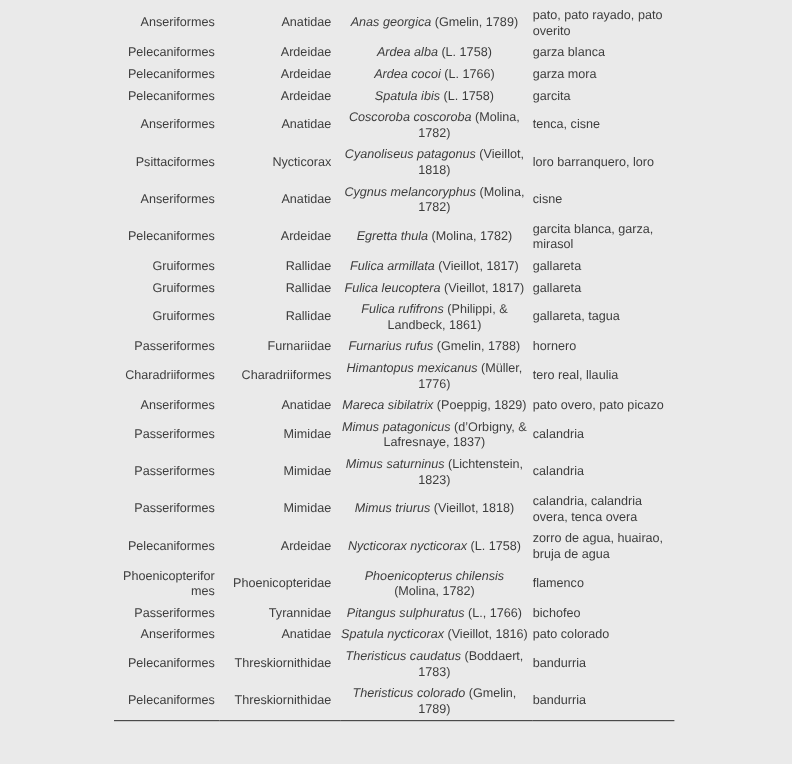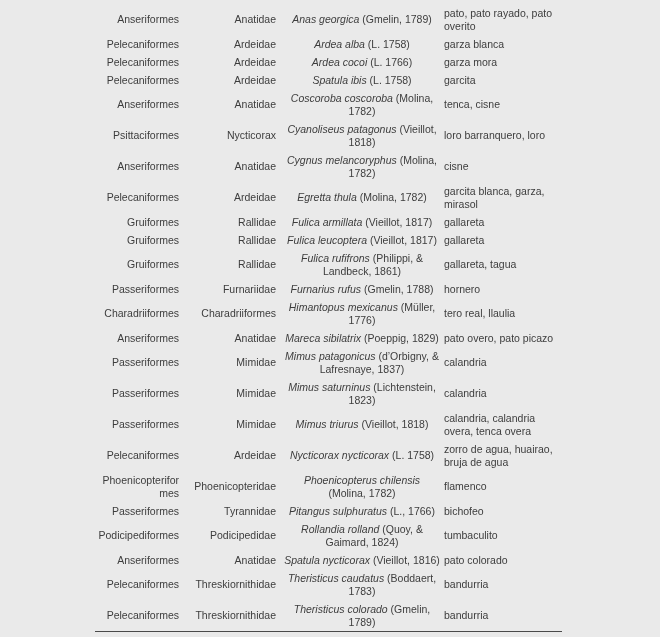--- a/index.html
+++ b/index.html
@@ -179,26 +179,20 @@
     <td class="c-common">flamenco</td>
   </tr>
 
   <tr>
     <td class="c-order">Passeriformes</td>
     <td class="c-family">Tyrannidae</td>
     <td class="c-sci"><i>Pitangus sulphuratus</i><span> (L., 1766)</span></td>
     <td class="c-common">bichofeo</td>
   </tr>
 
-  <tr>
-    <td class="c-order">Podicipediformes</td>
-    <td class="c-family">Podicipedidae</td>
-    <td class="c-sci"><i>Rollandia rolland</i><span> (Quoy, &amp; Gaimard, 1824)</span></td>
-    <td class="c-common">tumbaculito</td>
-  </tr>
 
   <tr>
     <td class="c-order">Anseriformes</td>
     <td class="c-family">Anatidae</td>
     <td class="c-sci"><i>Spatula nycticorax</i><span> (Vieillot, 1816)</span></td>
     <td class="c-common">pato colorado</td>
   </tr>
 
   <tr>
     <td class="c-order">Pelecaniformes</td>

